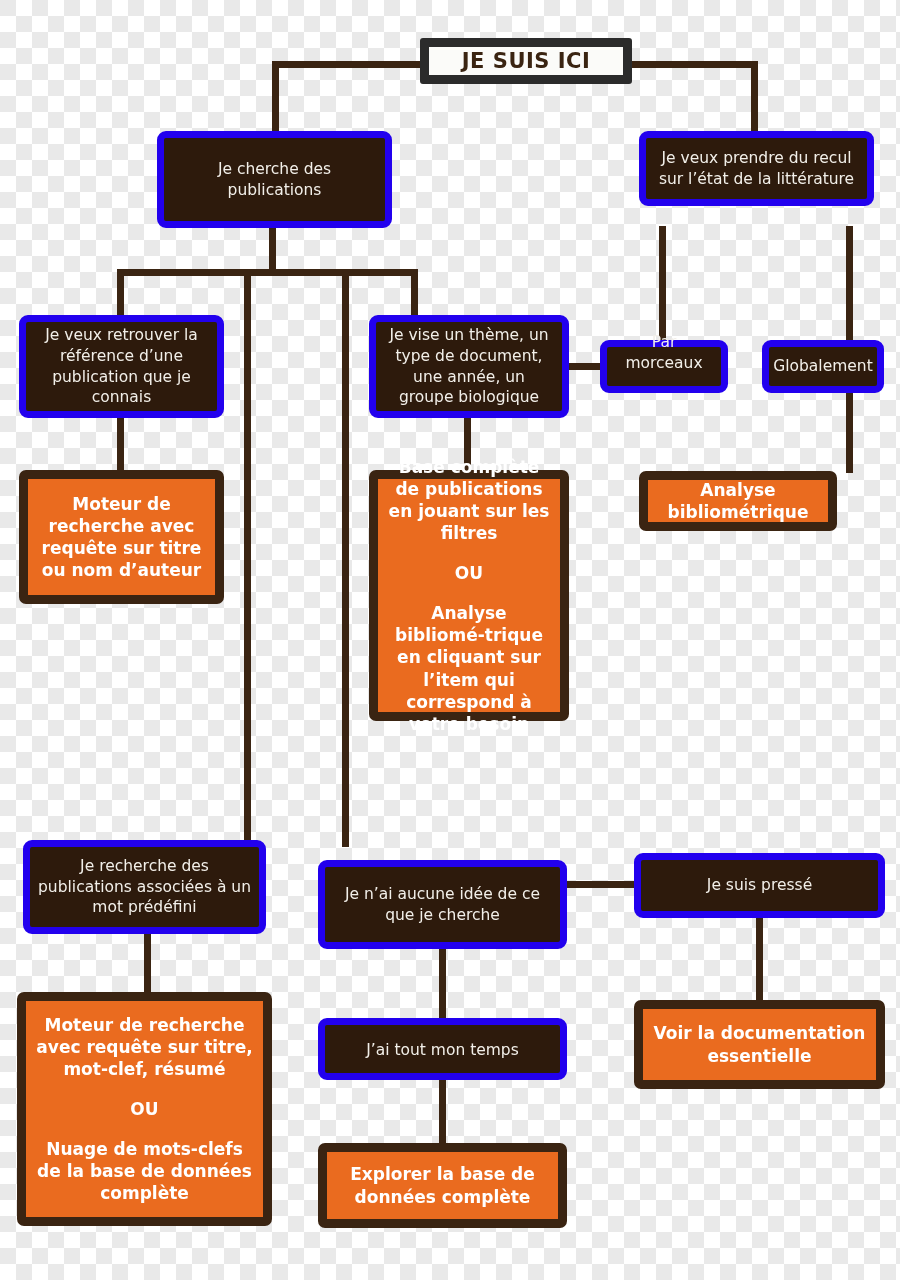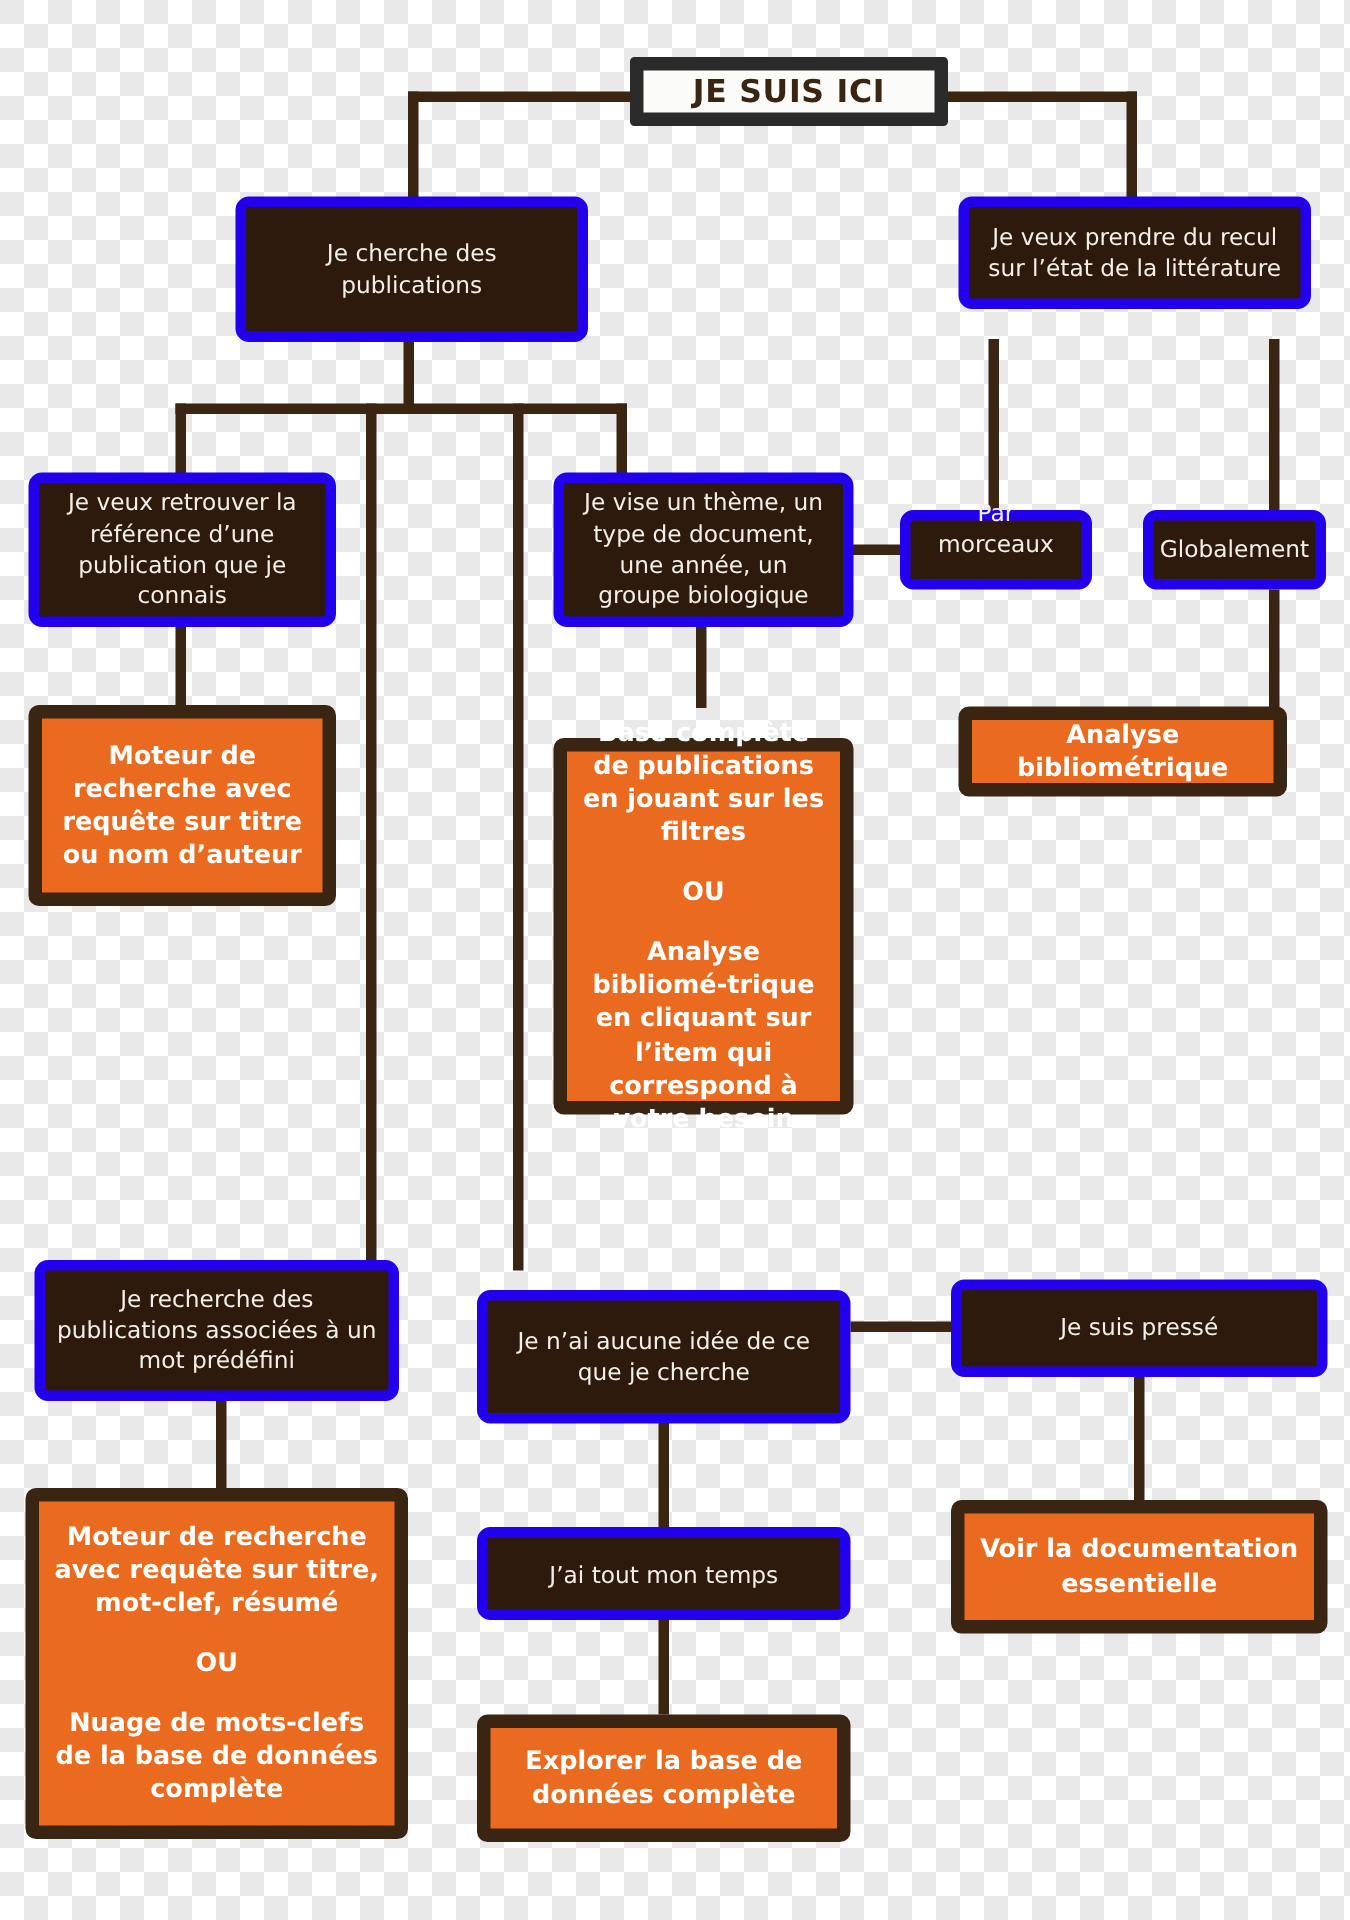--- a/index.html
+++ b/index.html
@@ -129,27 +129,27 @@
 </div>
 
 <div class="node node-blue" style="left:762px; top:340px; width:122px; height:53px;">
   <span class="ntext">Globalement</span>
 </div>
 
 <div class="node node-orange" style="left:19px; top:470px; width:205px; height:134px;">
   <p class="para">Moteur de recherche avec requête sur titre ou nom d’auteur</p>
 </div>
 
-<div class="node node-orange" style="left:369px; top:492px; width:200px; height:251px;">
+<div class="node node-orange" style="left:369px; top:470px; width:200px; height:251px;">
   <p class="para">Base complète de publications en jouant sur les filtres</p>
   <p class="para">OU</p>
   <p class="para">Analyse bibliomé-trique en cliquant sur l’item qui correspond à votre besoin</p>
 </div>
 
-<div class="node node-orange" style="left:639px; top:471px; width:219px; height:60px;">
+<div class="node node-orange" style="left:639px; top:471px; width:198px; height:60px;">
   <p class="para">Analyse bibliométrique</p>
 </div>
 
 <div class="node node-blue" style="left:23px; top:840px; width:243px; height:94px;">
   <span class="ntext">Je recherche des publications associées à un mot prédéfini</span>
 </div>
 
 <div class="node node-blue" style="left:318px; top:845px; width:249px; height:89px;margin-top:15px;">
   <span class="ntext">Je n’ai aucune idée de ce que je cherche</span>
 </div>

